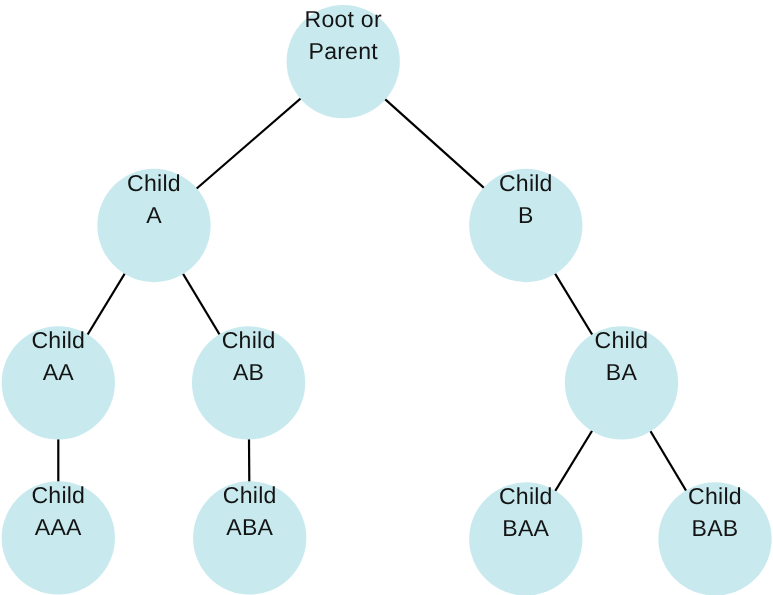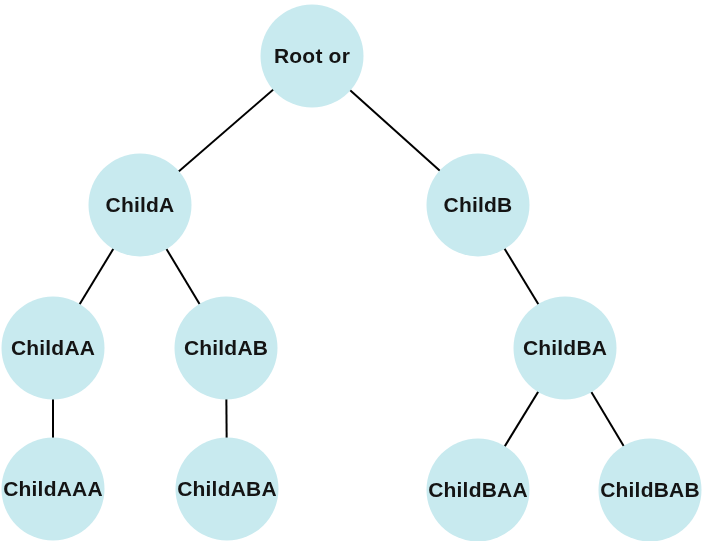--- a/index.html
+++ b/index.html
@@ -20,27 +20,27 @@
     top: 0;
     width: 703px;
     height: 541px;
     display: block;
   }
   .node {
     position: absolute;
     transform: translate(-50%, -50%);
     border-radius: 50%;
     display: flex;
-    flex-direction: row;
+    flex-direction: column;
     align-items: center;
-    justify-content: center;
+    justify-content: flex-start;
     text-align: center;
     font-size: 21px;
     line-height: 1.36;
-    font-weight: 700;
+    font-weight: 400;
     letter-spacing: 0.2px;
     user-select: none;
   }
   .node-line {
     white-space: nowrap;
   }
 </style>
 </head>
 <body>
 
@@ -52,20 +52,21 @@
       <line x1="140" y1="205" x2="226" y2="348" stroke="#000000" stroke-width="2"></line>
       <line x1="478" y1="205" x2="565" y2="348" stroke="#000000" stroke-width="2"></line>
       <line x1="53" y1="348" x2="53" y2="489" stroke="#000000" stroke-width="2"></line>
       <line x1="226" y1="348" x2="227" y2="489" stroke="#000000" stroke-width="2"></line>
       <line x1="565" y1="348" x2="478" y2="490" stroke="#000000" stroke-width="2"></line>
       <line x1="565" y1="348" x2="650" y2="490" stroke="#000000" stroke-width="2"></line>
     </svg>
 
 <div class="node" style="left: 312px; top: 56px; width: 103px; height: 103px; background: rgb(200, 234, 239); color: rgb(20, 20, 20);">
       <div class="node-line">Root or</div>
+      <div class="node-line">Parent</div>
     </div>
     <div class="node" style="left: 140px; top: 205px; width: 103px; height: 103px; background: rgb(200, 234, 239); color: rgb(20, 20, 20);">
       <div class="node-line">Child</div>
       <div class="node-line">A</div>
     </div>
     <div class="node" style="left: 478px; top: 205px; width: 103px; height: 103px; background: rgb(200, 234, 239); color: rgb(20, 20, 20);">
       <div class="node-line">Child</div>
       <div class="node-line">B</div>
     </div>
     <div class="node" style="left: 53px; top: 348px; width: 103px; height: 103px; background: rgb(200, 234, 239); color: rgb(20, 20, 20);">

